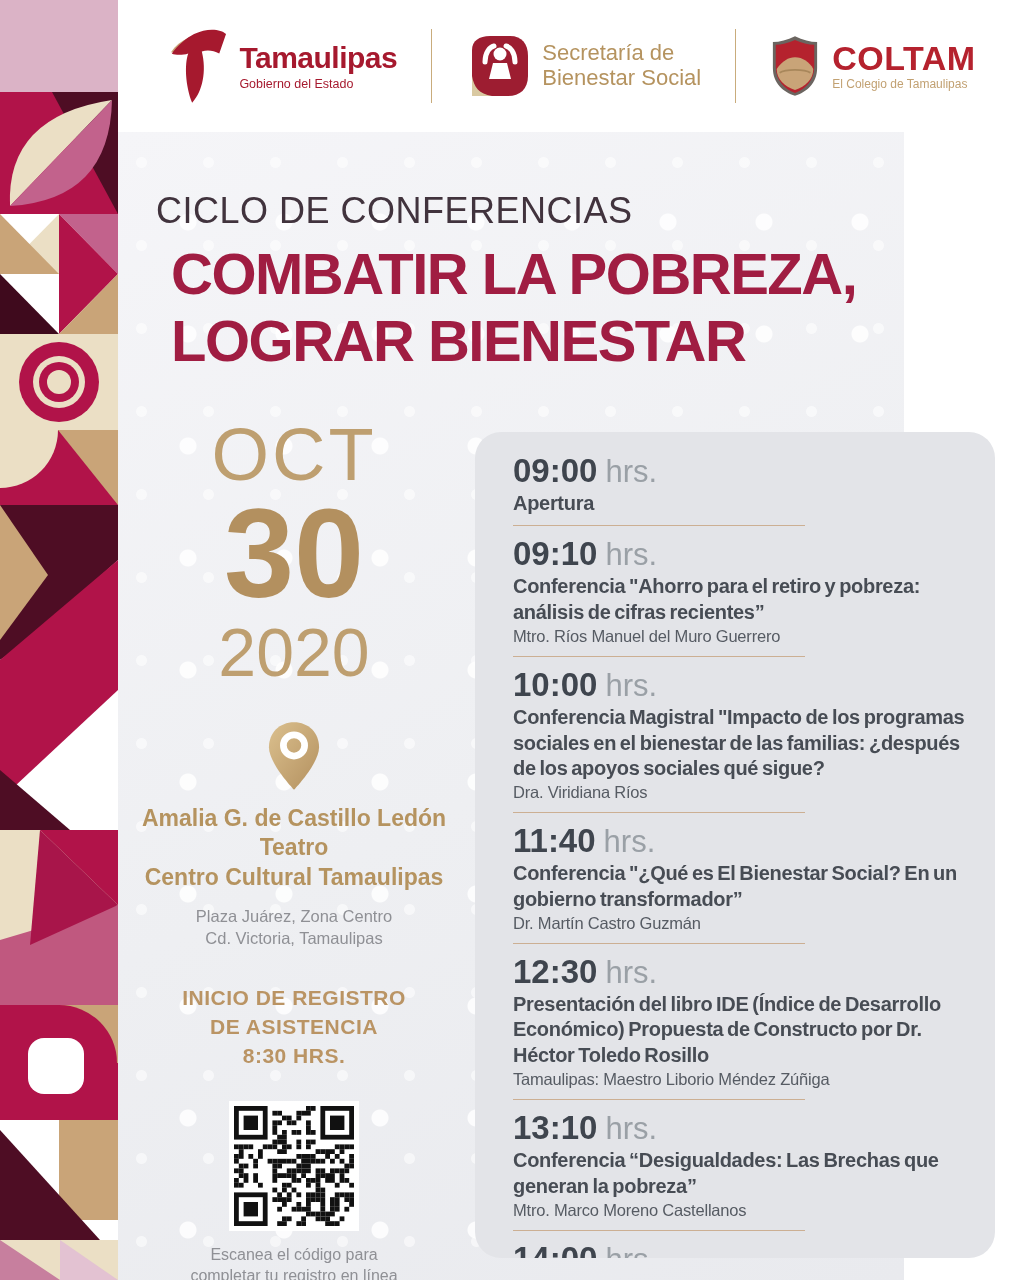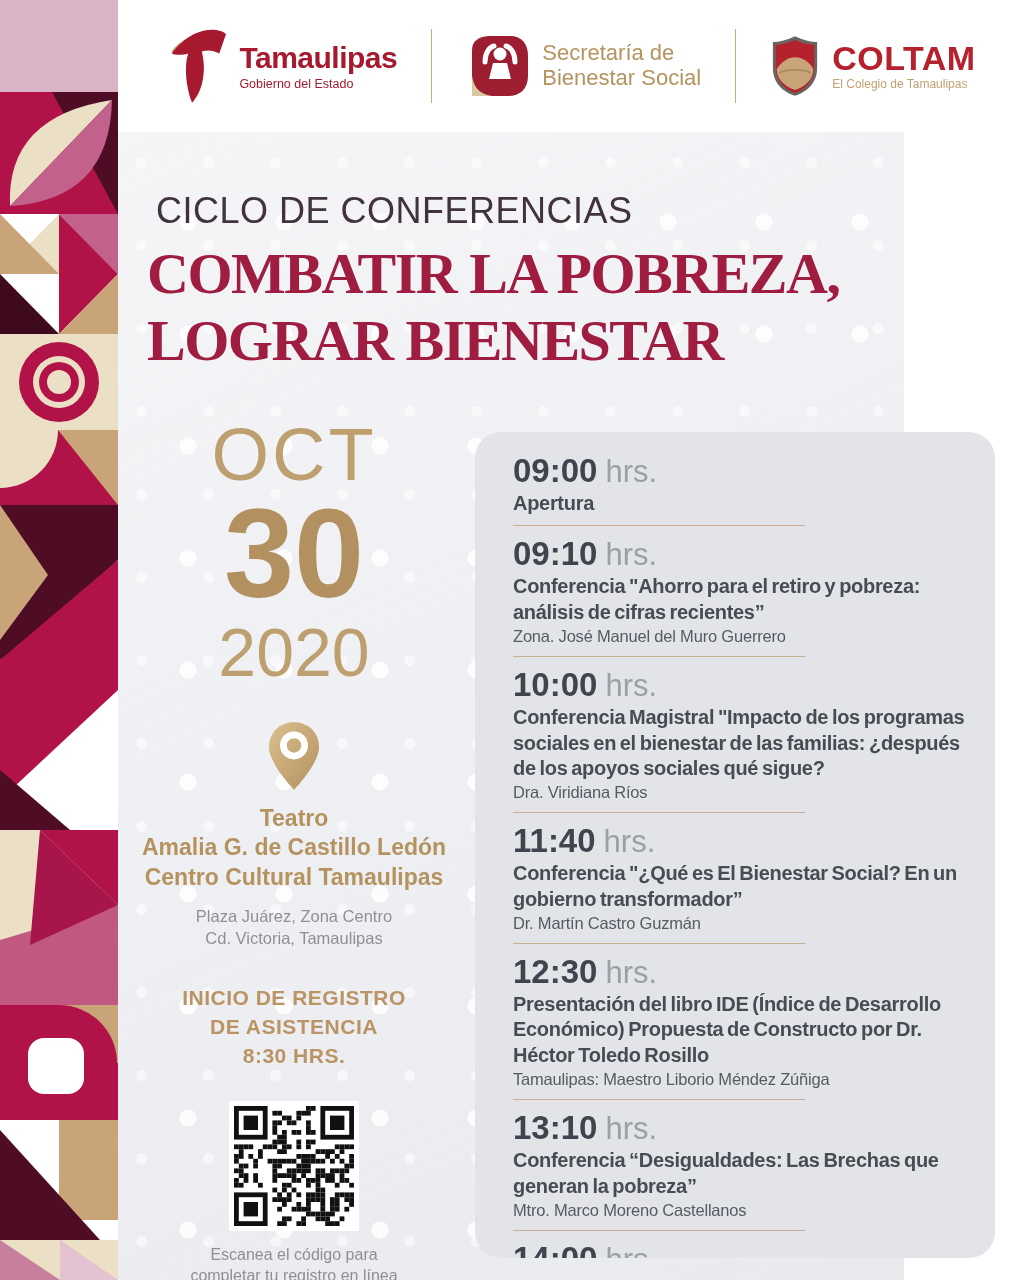--- a/index.html
+++ b/index.html
@@ -31,22 +31,22 @@
       radial-gradient(circle, rgba(255,255,255,0.55) 5px, rgba(255,255,255,0) 6px),
       linear-gradient(155deg,#f5f5f8 0%,#eeeff2 55%,#e9eaee 100%);
     background-size:96px 112px, 67px 83px, 100% 100%;
     background-position:22px 34px, 57px 72px, 0 0;
   }
   .kicker{
     position:absolute;left:38px;top:58px;font-size:36px;font-weight:300;
     color:#41333D;letter-spacing:0.5px;
   }
   .hero-title{
-    position:absolute;left:29px;top:108px;font-size:58px;font-weight:800;
-    color:#A01D42;line-height:1.16;letter-spacing:-1.5px;font-family:Liberation Serif, serif;
+    position:absolute;left:53px;top:108px;font-size:58px;font-weight:800;
+    color:#A01D42;line-height:1.16;letter-spacing:-1.5px;
   }
   
   .left-col{position:absolute;left:18px;top:286px;width:316px;text-align:center;}
   .date-month{font-size:74px;font-weight:200;color:#BE9F70;letter-spacing:3px;line-height:1;}
   .date-day{font-size:126px;font-weight:800;color:#B3905F;line-height:0.95;margin-top:2px;}
   .date-year{font-size:68px;font-weight:200;color:#BE9F70;line-height:1;margin-top:4px;}
   .pin-wrap{margin-top:34px;}
   .venue{margin-top:8px;font-size:23px;font-weight:700;color:#B5935F;line-height:1.28;}
   .address{margin-top:13px;font-size:16.5px;color:#8F9095;line-height:1.35;}
   .registration{margin-top:33px;font-size:21px;font-weight:800;color:#BA9464;line-height:1.4;letter-spacing:0.5px;}
@@ -181,22 +181,22 @@
             <stop offset="0" stop-color="#DBC08E"></stop>
               <stop offset="1" stop-color="#B3905F"></stop>
           </linearGradient>
         </defs>
         <path d="M28,2 C13,2 2,13 2,28 C2,45 28,72 28,72 C28,72 54,45 54,28 C54,13 43,2 28,2 Z" fill="url(#goldgrad)"></path>
         <circle cx="28" cy="26" r="11" fill="none" stroke="#ffffff" stroke-width="7"></circle>
       </svg>
     </div>
 
     <div class="venue">
+      <div>Amalia G. de Castillo Ledón</div>
       <div>Teatro</div>
-      <div>Amalia G. de Castillo Ledón</div>
       <div>Centro Cultural Tamaulipas</div>
     </div>
     <div class="address">
       <div>Plaza Juárez, Zona Centro</div>
       <div>Cd. Victoria, Tamaulipas</div>
     </div>
 
     <div class="registration">
       <div>INICIO DE REGISTRO</div>
       <div>DE ASISTENCIA</div>
@@ -437,21 +437,21 @@
 
     <div class="sched-item">
       <div class="time-row"><span class="time">09:00</span><span class="suffix">hrs.</span></div>
       <div class="item-title">Apertura</div>
     </div>
     <div class="divider"></div>
 
     <div class="sched-item">
       <div class="time-row"><span class="time">09:10</span><span class="suffix">hrs.</span></div>
       <div class="item-title">Conferencia "Ahorro para el retiro y pobreza: análisis de cifras recientes”</div>
-      <div class="speaker">Zona. José Manuel del Muro Guerrero</div>
+      <div class="speaker">Mtro. Ríos Manuel del Muro Guerrero</div>
     </div>
     <div class="divider"></div>
 
     <div class="sched-item">
       <div class="time-row"><span class="time">10:00</span><span class="suffix">hrs.</span></div>
       <div class="item-title">Conferencia Magistral "Impacto de los programas sociales en el bienestar de las familias: ¿después de los apoyos sociales qué sigue?</div>
       <div class="speaker">Dra. Viridiana Ríos</div>
     </div>
     <div class="divider"></div>
 

